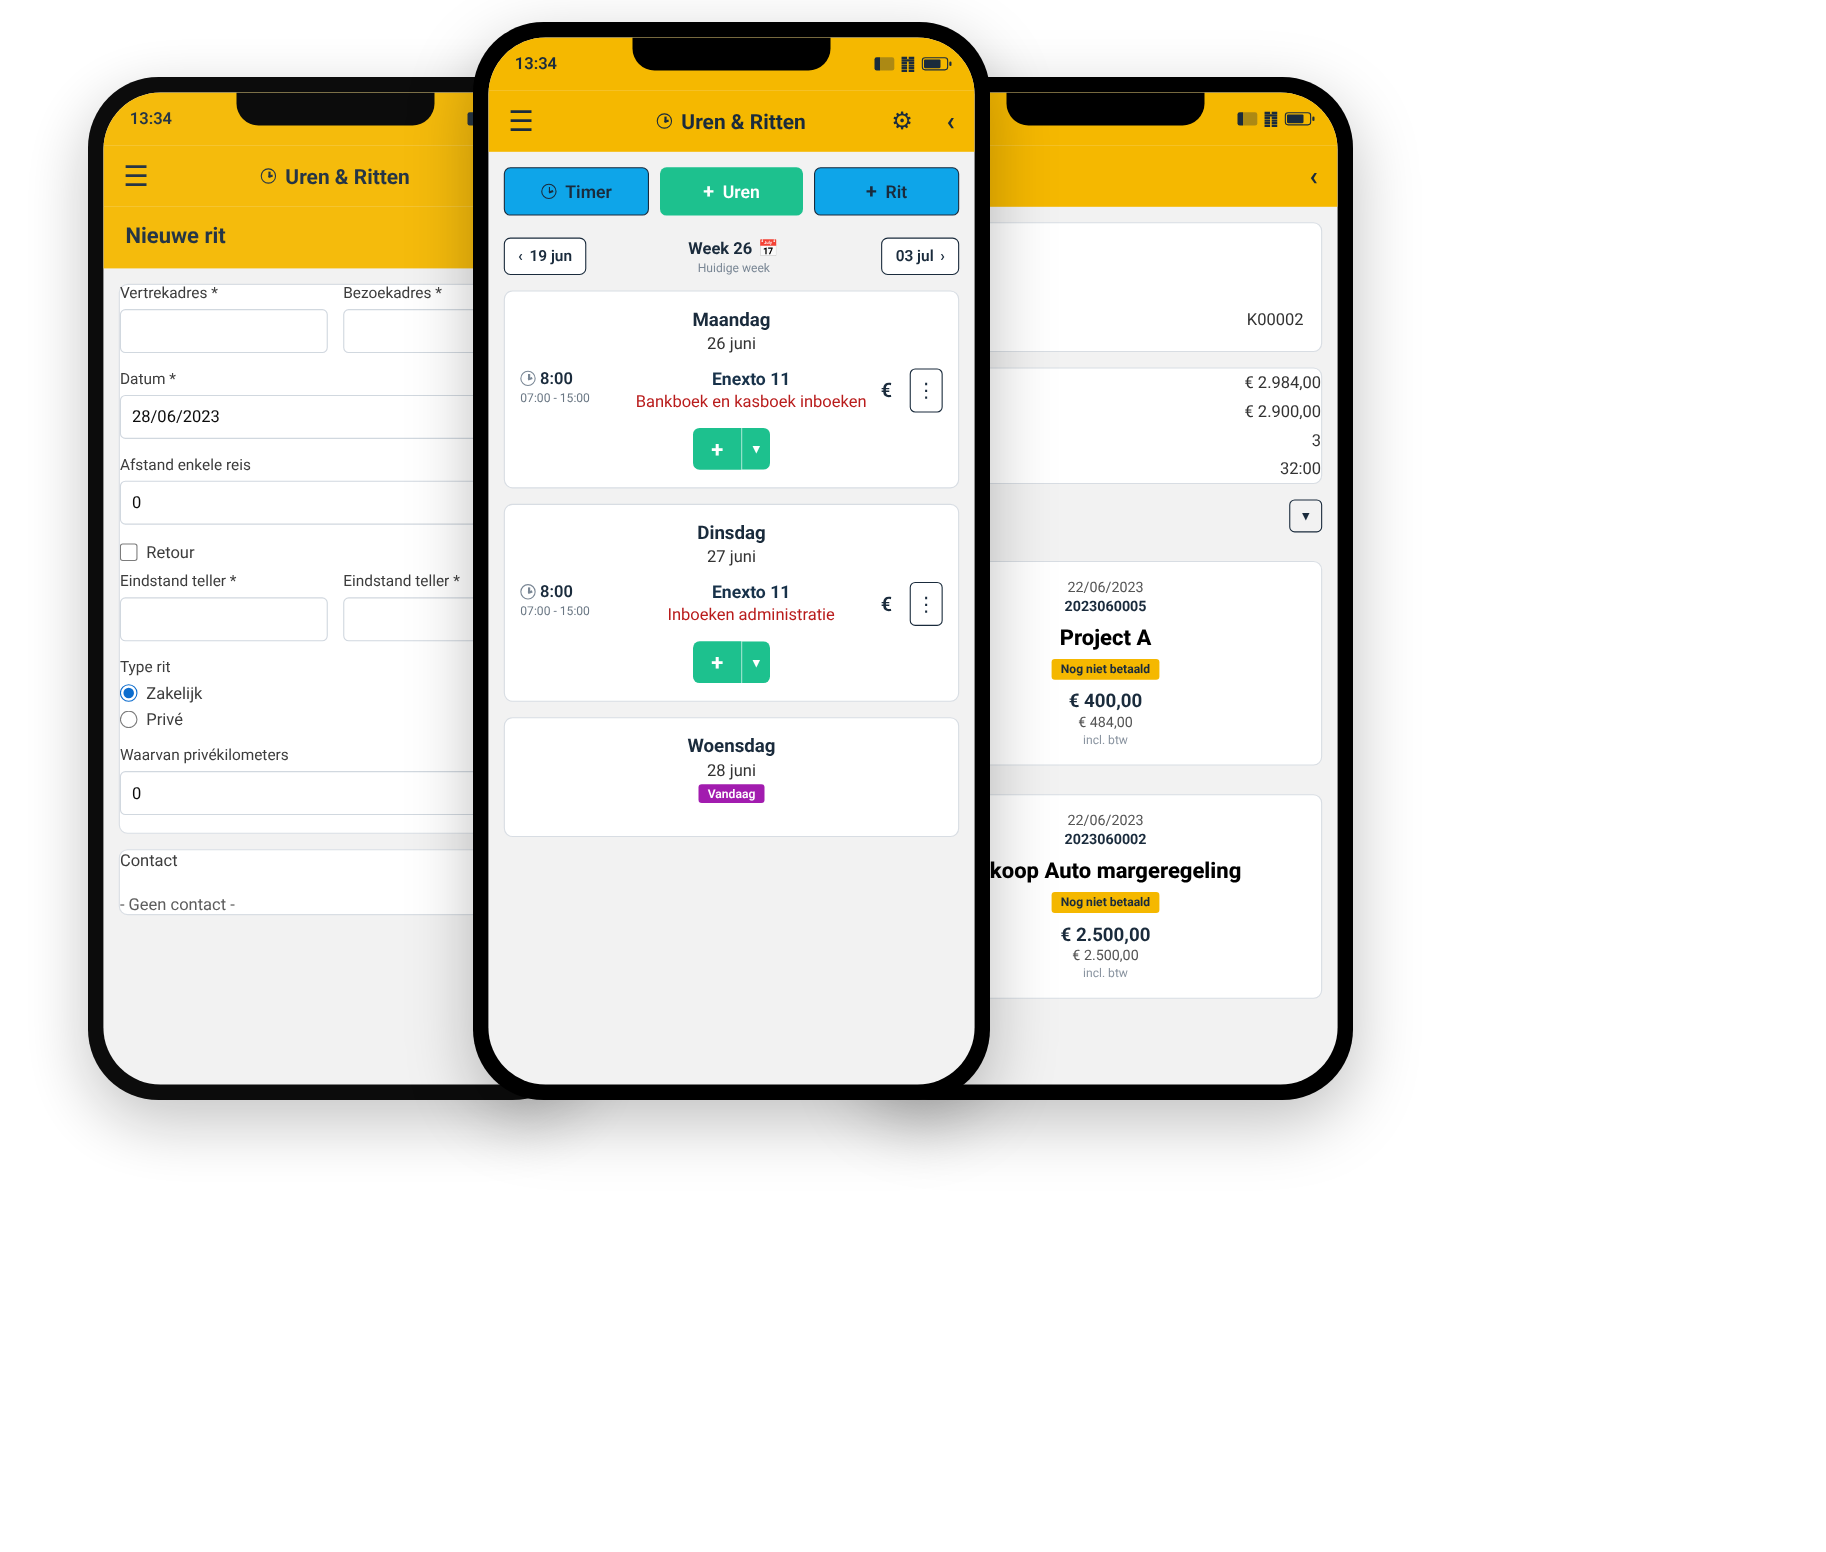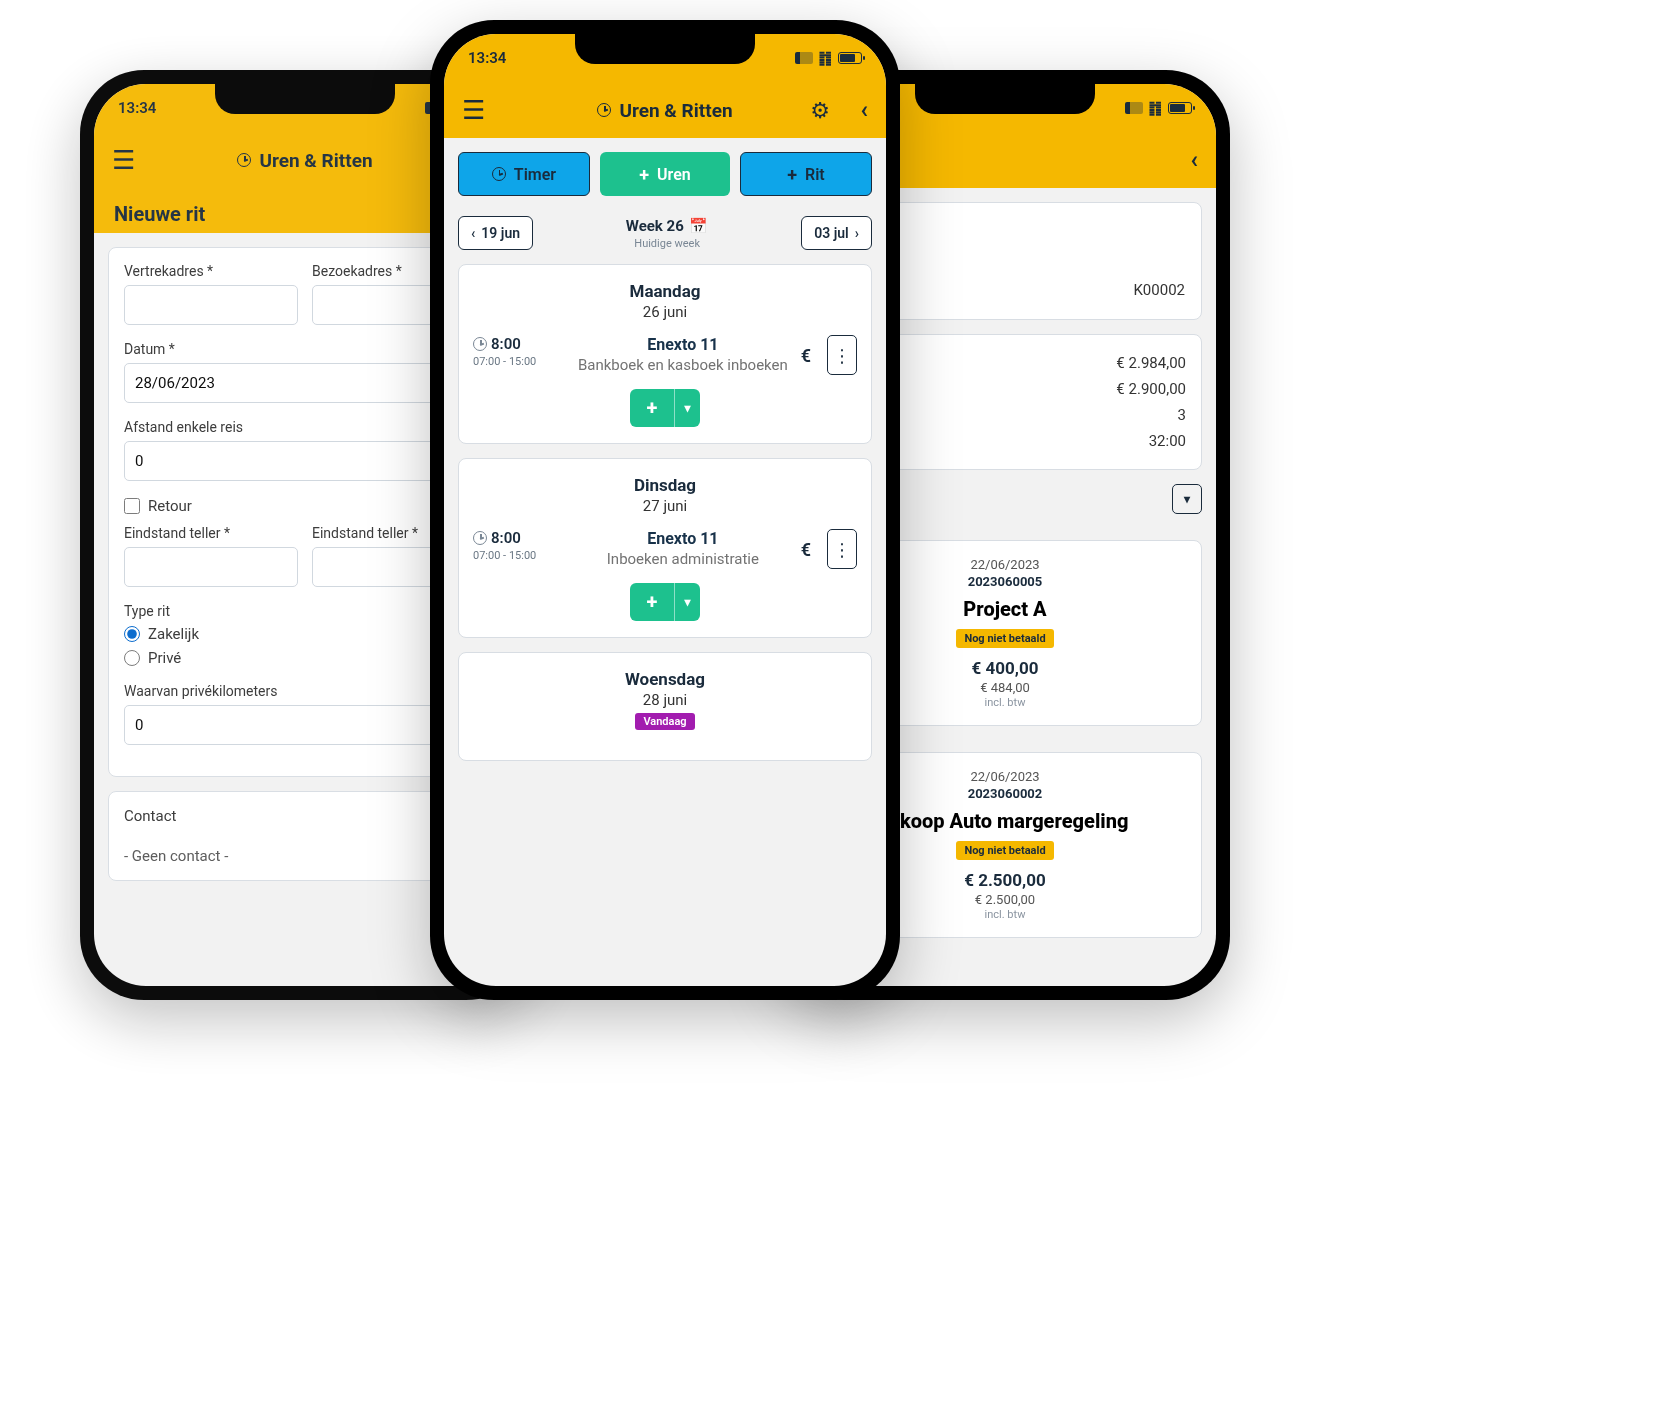--- a/index.html
+++ b/index.html
@@ -51,26 +51,26 @@
 .appbar {
   height: 56px; background: #f5b800; display: flex; align-items: center;
   justify-content: center; position: relative; color: #1a2b3c;
 }
 .appbar .title { font-size: 19px; font-weight: 700; display:flex; align-items:center; gap:8px;}
 .appbar .menu-btn { position: absolute; left: 18px; font-size: 26px; cursor:pointer; }
 .appbar .gear-btn { position: absolute; right: 56px; font-size: 22px; cursor:pointer; }
 .appbar .back-btn { position: absolute; right: 18px; font-size: 24px; font-weight:700; cursor:pointer; }
 
 .subheader {
-  background: #f5b800; padding: 14px 20px 7px; font-size: 20px; font-weight: 700; color:#1a2b3c;
+  background: #f5b800; padding: 14px 20px 18px; font-size: 20px; font-weight: 700; color:#1a2b3c;
 }
 
 .content { flex: 1; overflow: hidden; padding: 14px; display:flex; flex-direction:column; gap:14px; }
 
-.card { background:#fff; border:1px solid #d8dde3; border-radius:8px; padding:15px; }
+.card { background:#fff; border:1px solid #d8dde3; border-radius:8px; padding:0; }
 
 .form-group { margin-bottom: 16px; }
 .label { font-size: 14px; color:#333; margin-bottom:6px; display:block; }
 .input { width:100%; height:40px; border:1px solid #cfd6de; border-radius:5px; padding:0 10px; font-size:15px; background:#fff;}
 .two-col { display:flex; gap:14px; }
 .two-col > * { flex:1; }
 
 .checkbox-row, .radio-row { display:flex; align-items:center; gap:8px; font-size:15px; color:#333; margin:6px 0;}
 input[type=checkbox], input[type=radio]{ width:16px; height:16px; accent-color:#0066cc;}
 
@@ -93,21 +93,21 @@
 .day-head { text-align:center; margin-bottom:14px; }
 .day-head .dn { font-size:17px; font-weight:700; color:#1a2b3c; }
 .day-head .dd { font-size:15px; color:#333; margin-top:2px; }
 
 .entry { display:flex; align-items:flex-start; gap:10px; }
 .entry .time-col { width:92px; }
 .entry .time-col .dur { font-size:15px; font-weight:600; color:#1a2b3c; display:flex; align-items:center; gap:4px;}
 .entry .time-col .range { font-size:11px; color:#6a7784; margin-top:2px;}
 .entry .mid { flex:1; text-align:center; }
 .entry .mid .proj { font-size:16px; font-weight:700; color:#18324a; }
-.entry .mid .desc { font-size:15px; color:#737373; margin-top:2px; }
+.entry .mid .desc { font-size:15px; color:#b91c1c; margin-top:2px; }
 .entry .euro { font-size:18px; font-weight:600; color:#1a2b3c; align-self:center; }
 .entry .kebab { width:30px; height:40px; border:1px solid #1a2b3c; border-radius:5px; display:flex; align-items:center; justify-content:center; font-size:18px; color:#1a2b3c; cursor:pointer; align-self:center; margin-left:6px;}
 
 .add-split { display:flex; justify-content:center; margin-top:14px; }
 .add-split .combo { display:flex; }
 .add-split button { background:#1dc18e; border:none; color:#fff; height:38px; cursor:pointer; font-size:20px; font-weight:700;}
 .add-split .plus { width:44px; border-radius:6px 0 0 6px; }
 .add-split .caret{ width:26px; border-left:1px solid rgba(255,255,255,.5); border-radius:0 6px 6px 0; font-size:12px;}
 
 .today-badge { display:inline-block; background:#a21caf; color:#fff; font-size:11px; font-weight:600; padding:2px 8px; border-radius:3px; margin-top:4px;}

